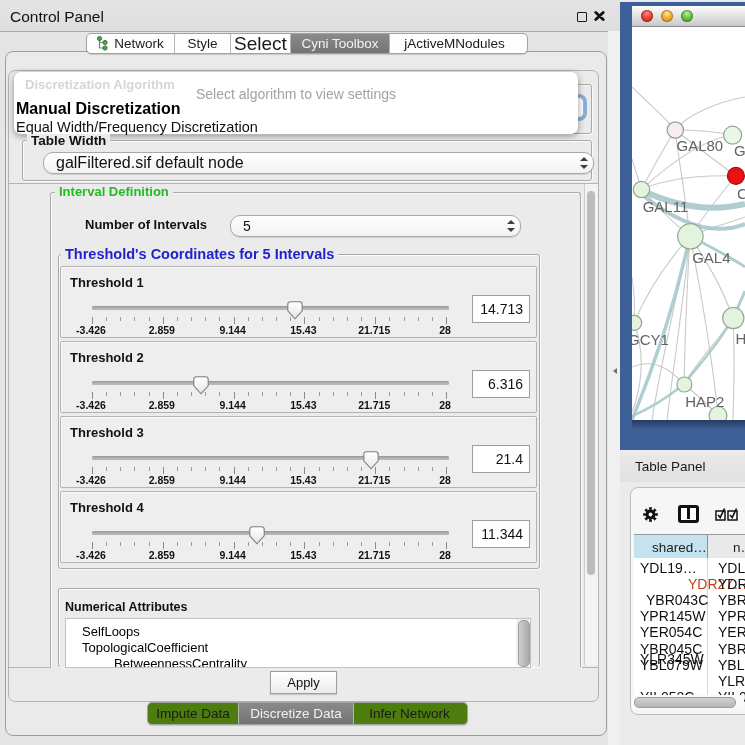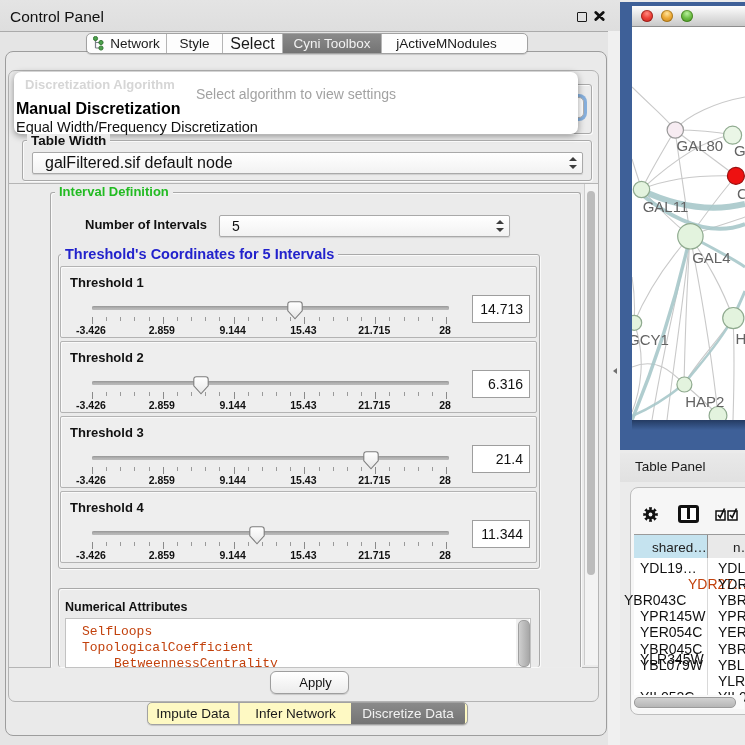--- a/index.html
+++ b/index.html
@@ -2,43 +2,43 @@
 <html><head>
 <meta charset="utf-8">
 <style>
   html,body{margin:0;padding:0;}
   #root{position:relative;width:745px;height:745px;background:#ebebeb;
     font-family:"Liberation Sans",sans-serif;overflow:hidden;}
   .abs{position:absolute;}
   .bold{font-weight:bold;}
   .groupbox{position:absolute;border:1px solid #a9a9a9;border-radius:3px;box-shadow:1px 1px 0 rgba(255,255,255,0.75), inset 1px 1px 0 rgba(255,255,255,0.75);}
   .grouplabel{position:absolute;background:#ebebeb;padding:0 4px;font-size:14px;line-height:14px;}
-  .combo{position:absolute;border:1px solid #a9a9a9;border-radius:2px;
-    background:linear-gradient(#ffffff,#f2f2f2);box-shadow:0 1px 1px rgba(0,0,0,0.12);}
+  .combo{position:absolute;border:1px solid #a9a9a9;border-radius:10px;
+    background:linear-gradient(#ffffff,#f2f2f2);box-shadow:0 1px 1px rgba(0,0,0,0.12);margin-left:11px;}
   .combo .ctext{position:absolute;left:12px;top:1px;font-size:16px;color:#111;}
   .arrows{position:absolute;right:5px;top:3px;width:9px;height:14px;}
   .arrows:before{content:"";position:absolute;left:1px;top:1px;border-left:4px solid transparent;
     border-right:4px solid transparent;border-bottom:4.5px solid #3d3d3d;}
   .arrows:after{content:"";position:absolute;left:1px;bottom:1px;border-left:4px solid transparent;
     border-right:4px solid transparent;border-top:4.5px solid #3d3d3d;}
   .thbox{position:absolute;left:60px;width:475px;height:70px;border:1px solid #b3b3b3;
     background:#eeeeee;border-radius:2px;box-shadow:inset 1px 1px 0 #fafafa;}
   .thbox .ttl{position:absolute;left:9px;top:8px;font-size:13px;font-weight:bold;color:#111;}
   .thbox .groove{position:absolute;left:31px;top:39px;width:357px;height:4px;border-radius:2px;
     background:linear-gradient(#9a9a9a,#c4c4c4);box-shadow:inset 0 0 1px #808080;}
   .thbox .ticks{position:absolute;left:31px;top:50px;width:353px;height:4px;
     background:repeating-linear-gradient(90deg,#9a9a9a 0,#9a9a9a 1px,transparent 1px,transparent 14.16px);}
   .thbox .ticks2{position:absolute;left:31px;top:50px;width:355px;height:7px;
     background:repeating-linear-gradient(90deg,#8a8a8a 0,#8a8a8a 1px,transparent 1px,transparent 70.8px);}
   .thbox .lbl{position:absolute;top:57px;font-size:10.5px;font-weight:bold;color:#111;transform:translateX(-50%);}
   .thbox .thumb{position:absolute;top:34px;width:17px;height:19px;transform:translateX(-50%);}
   .thbox .val{position:absolute;left:411px;top:28px;width:58px;height:28px;background:#fff;
     border:1px solid #9e9e9e;font-size:14px;color:#111;text-align:right;padding:5px 6px 0 0;box-sizing:border-box;}
   .seg{height:100%;display:flex;align-items:center;justify-content:center;box-sizing:border-box;}
-  .listitem{position:absolute;left:16px;font-size:13px;color:#c2410c;font-family:Liberation Mono, monospace;}
+  .listitem{position:absolute;left:16px;font-size:13px;color:#000000;}
 </style>
 </head>
 <body>
 <div id="root">
 
 <div class="abs" style="left:0;top:0;width:620px;height:745px;background:#e5e5e5;"></div>
 
 <div class="abs" style="left:0;top:0;width:620px;height:31px;
   background:linear-gradient(#e4e4e4,#dedede);border-bottom:1px solid #ababab;"></div>
 <div class="abs" style="left:10px;top:8px;font-size:15.5px;color:#111;">Control Panel</div>
@@ -46,31 +46,31 @@
 <svg class="abs" style="left:594px;top:11px;" width="11" height="10" viewBox="0 0 11 10">
   <path d="M1.8,1.5 L9.2,8.5 M9.2,1.5 L1.8,8.5" stroke="#111" stroke-width="2.8" stroke-linecap="round"></path>
 </svg>
 
 <div class="abs" style="left:5px;top:51px;width:600px;height:683px;border:1px solid #9d9d9d;
   border-radius:8px;background:#eaeaea;"></div>
 
 <div class="abs" style="left:86px;top:33px;width:440px;height:19px;background:#fdfdfd;
   border:1px solid #a2a2a2;border-radius:5px;display:flex;overflow:hidden;
   box-shadow:0 1px 1px rgba(0,0,0,0.15);">
-  <div class="seg" style="width:80px;border-right:1px solid #b5b5b5;">
+  <div class="seg" style="width:88px;border-right:1px solid #b5b5b5;">
     <svg width="11" height="15" viewBox="0 0 11 15" style="margin-right:6px;">
       <path d="M2.5,3 L2.5,12 M2.5,6.5 L7.5,6.5 M2.5,12 L7.5,12" stroke="#7a7f88" stroke-width="1.2" fill="none"></path>
       <circle cx="2.5" cy="2.5" r="2.1" fill="#4da34d" stroke="#2d6e2d" stroke-width="0.9"></circle>
       <circle cx="8" cy="6.5" r="2.1" fill="#4da34d" stroke="#2d6e2d" stroke-width="0.9"></circle>
       <circle cx="8" cy="12" r="2.1" fill="#4da34d" stroke="#2d6e2d" stroke-width="0.9"></circle>
     </svg>
     <span style="font-size:13.5px;color:#1a1a1a;">Network</span>
       </div>
   <div class="seg" style="width:56px;border-right:1px solid #b5b5b5;font-size:13.5px;color:#1a1a1a;">Style</div>
-  <div class="seg" style="width:60px;border-right:1px solid #b5b5b5;font-size:16px;color:#1a1a1a;">Select</div>
+  <div class="seg" style="width:60px;border-right:1px solid #b5b5b5;font-size:19px;color:#1a1a1a;">Select</div>
   <div class="seg" style="width:98px;background:linear-gradient(#8a8a8a,#747474);
     font-size:13.5px;color:#f2f2f2;">Cyni Toolbox</div>
   <div class="seg" style="width:130px;border-left:1px solid #b5b5b5;font-size:13.5px;color:#1a1a1a;">jActiveMNodules</div>
 </div>
 
 <div class="abs" style="left:8px;top:70px;width:589px;height:630px;border:1px solid #b3b3b3;border-radius:7px;background:#ebebeb;"></div>
 
 <div class="groupbox" style="left:22px;top:84px;width:568px;height:48px;"></div>
 <div class="abs" style="left:32px;top:97px;width:550px;height:19px;border:1px solid #b0b0b0;
   border-radius:5px;background:#fff;box-shadow:0 0 0 3px rgba(100,155,215,0.75);"></div>
@@ -204,30 +204,30 @@
 <div class="abs bold" style="left:65px;top:600px;font-size:12.5px;color:#111;">Numerical Attributes</div>
 <div class="abs" style="left:65px;top:618px;width:464px;height:48px;background:#fff;border:1px solid #c2c2c2;overflow:hidden;">
   <div class="listitem" style="top:5px;">SelfLoops</div>
   <div class="listitem" style="top:21px;">TopologicalCoefficient</div>
   <div class="listitem" style="top:37px;margin-left:32px;">BetweennessCentrality</div>
 </div>
 <div class="abs" style="left:516px;top:619px;width:13px;height:47px;background:#f0f0f0;"></div>
 <div class="abs" style="left:518px;top:620px;width:10px;height:45px;border-radius:5px;
   background:linear-gradient(90deg,#cfcfcf,#a8a8a8);border:1px solid #a0a0a0;"></div>
 
-<div class="abs" style="left:270px;top:671px;width:65px;height:18px;border:1px solid #9e9e9e;border-radius:6px;
+<div class="abs" style="left:270px;top:671px;width:65px;height:18px;border:1px solid #9e9e9e;border-radius:0;
   background:linear-gradient(#ffffff,#ececec);text-align:center;font-size:13px;color:#111;padding-top:3px;
-  box-shadow:0 1px 1px rgba(0,0,0,0.15);padding-left:12px;">Apply</div>
-
-<div class="abs" style="left:147px;top:702px;width:319px;height:21px;background:#fef9c3;
+  box-shadow:0 1px 1px rgba(0,0,0,0.15);">Apply</div>
+
+<div class="abs" style="left:147px;top:702px;width:319px;height:21px;background:#4d7c0f;
   border:1px solid #a2a2a2;border-radius:5px;display:flex;overflow:hidden;
   box-shadow:0 1px 1px rgba(0,0,0,0.15);">
   <div class="seg" style="width:91px;border-right:1px solid #b5b5b5;font-size:13.5px;color:#1a1a1a;">Impute Data</div>
+  <div class="seg" style="width:114px;background:linear-gradient(#8a8a8a,#747474);font-size:13.5px;color:#f2f2f2;">Discretize Data</div>
   <div class="seg" style="width:112px;border-left:1px solid #b5b5b5;font-size:13.5px;color:#1a1a1a;">Infer Network</div>
-  <div class="seg" style="width:114px;background:linear-gradient(#8a8a8a,#747474);font-size:13.5px;color:#f2f2f2;">Discretize Data</div>
 </div>
 
 <div class="abs" style="left:608px;top:31px;width:12px;height:714px;background:#f0f0f0;"></div>
 <div class="abs" style="left:613px;top:368px;width:0;height:0;border-top:3px solid transparent;
   border-bottom:3px solid transparent;border-right:4px solid #6f6f6f;"></div>
 
 <div class="abs" style="left:620px;top:2px;width:125px;height:448px;background:#3e6098;"></div>
 <div class="abs" style="left:632px;top:420px;width:113px;height:10px;
   background:linear-gradient(rgba(10,22,45,0.5),rgba(10,22,45,0));"></div>
 
@@ -327,21 +327,21 @@
 <div class="abs" style="left:652px;top:540px;font-size:13.5px;color:#222;">shared…</div>
 <div class="abs" style="left:733px;top:540px;font-size:13.5px;color:#222;">n…</div>
 
 <div class="abs" style="left:634px;top:558px;width:111px;height:137px;background:#fff;"></div>
 <div class="abs" style="left:707px;top:558px;width:1px;height:137px;background:#d9d9d9;"></div>
 
 <div class="abs" style="left:640px;top:559.5px;font-size:14px;color:#111;">YDL19…</div>
 <div class="abs" style="left:718px;top:559.5px;font-size:14px;color:#111;">YDL1…</div>
 <div class="abs" style="left:640px;top:575.7px;font-size:14px;color:#c2410c;margin-left:48px;">YDR27…</div>
 <div class="abs" style="left:718px;top:575.7px;font-size:14px;color:#111;">YDR2…</div>
-<div class="abs" style="left:624px;top:591.9px;font-size:14px;color:#111;">YBR043C</div>
+<div class="abs" style="left:646px;top:591.9px;font-size:14px;color:#111;">YBR043C</div>
 <div class="abs" style="left:718px;top:591.9px;font-size:14px;color:#111;">YBR0…</div>
 <div class="abs" style="left:640px;top:608.1px;font-size:14px;color:#111;">YPR145W</div>
 <div class="abs" style="left:718px;top:608.1px;font-size:14px;color:#111;">YPR1…</div>
 <div class="abs" style="left:640px;top:624.3px;font-size:14px;color:#111;">YER054C</div>
 <div class="abs" style="left:718px;top:624.3px;font-size:14px;color:#111;">YER0…</div>
 <div class="abs" style="left:640px;top:640.5px;font-size:14px;color:#111;">YBR045C</div>
 <div class="abs" style="left:718px;top:640.5px;font-size:14px;color:#111;">YBR0…</div>
 <div class="abs" style="left:640px;top:656.7px;font-size:14px;color:#111;">YBL079W</div>
 <div class="abs" style="left:718px;top:656.7px;font-size:14px;color:#111;">YBL0…</div>
 <div class="abs" style="left:640px;top:651px;font-size:14px;color:#111;">YLR345W</div>

